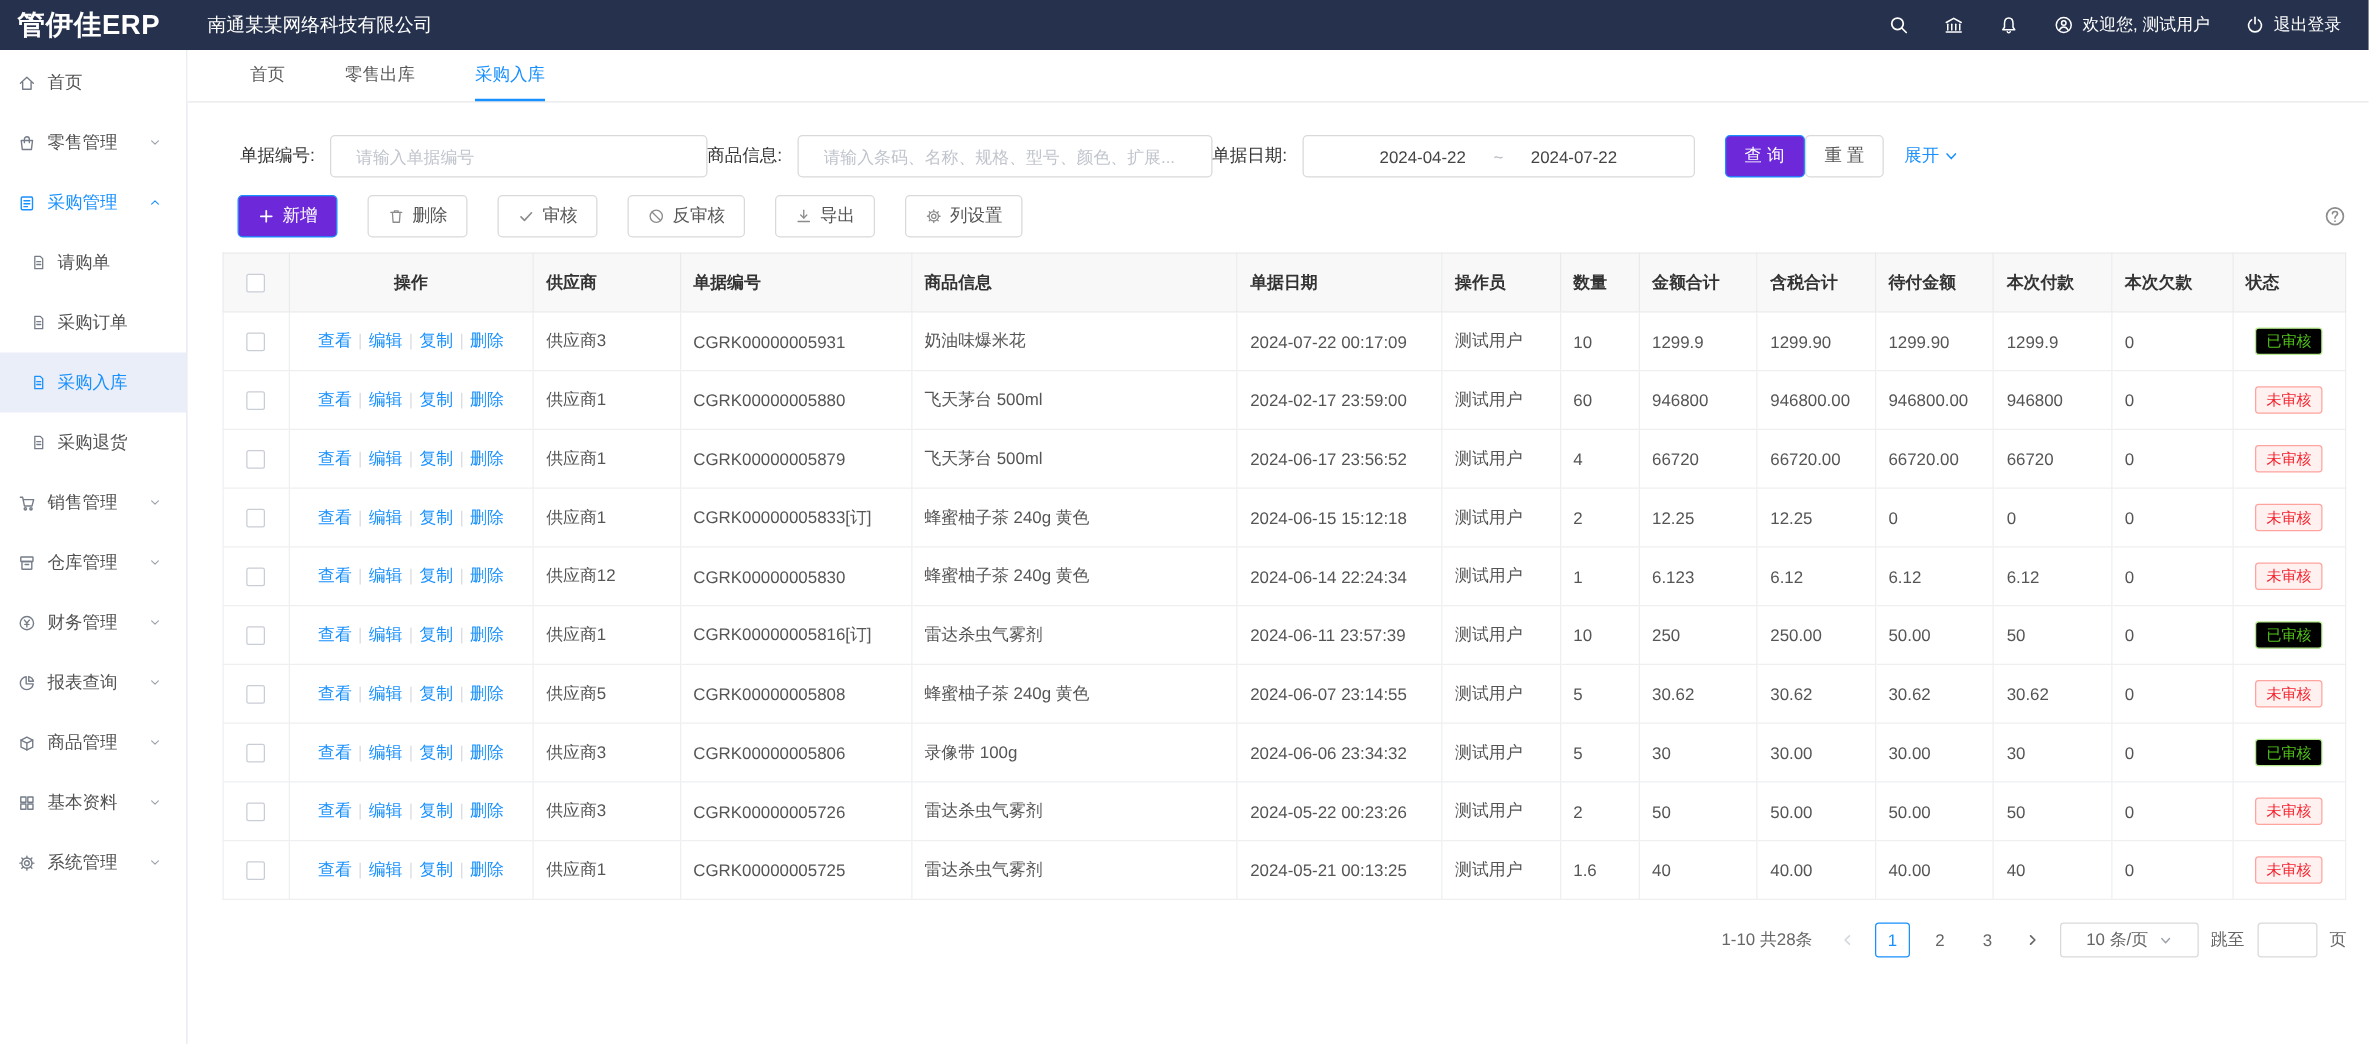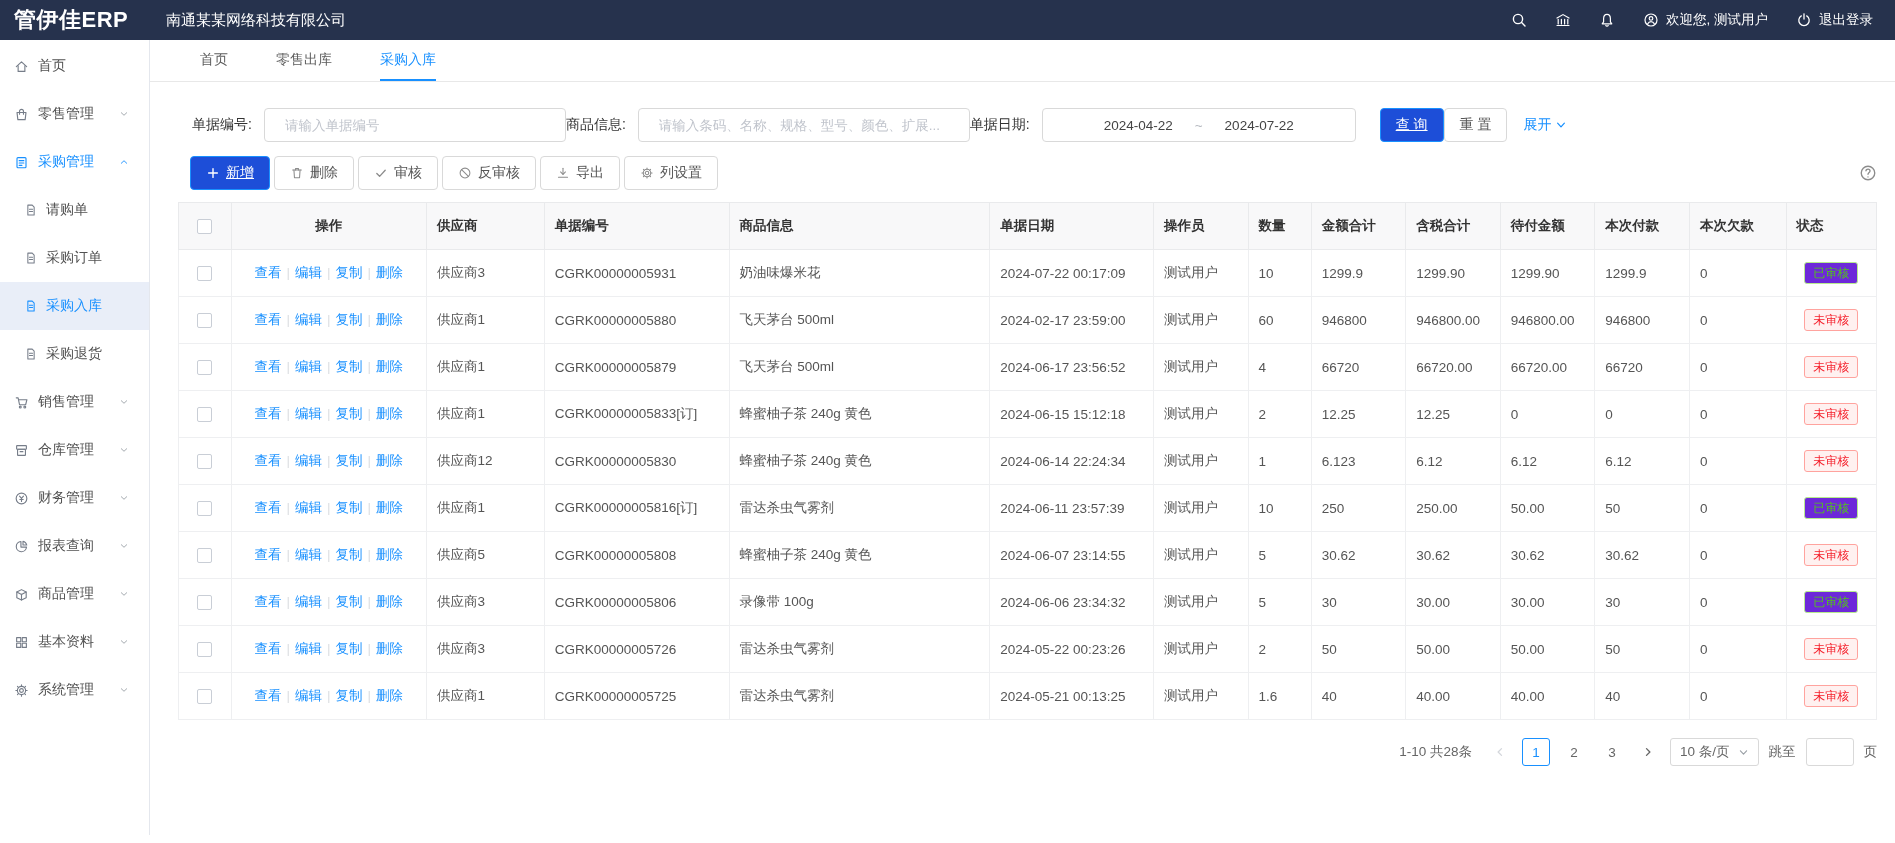--- a/index.html
+++ b/index.html
@@ -47,55 +47,55 @@
   .f-label { margin-right:12px; white-space:nowrap; color:#333; }
   .f-label.g { }
   .f-input { height:34px; border:1px solid #d9d9d9; border-radius:4px; padding:0 20px; font-size:13.5px; color:#333; outline:none; font-family:inherit; }
   .f-input::placeholder { color:#c0c4cc; }
   .w1 { width:302px; }
   .w2 { width:332px; }
   .daterange { width:314px; height:34px; border:1px solid #d9d9d9; border-radius:4px; display:flex; align-items:center; justify-content:center; gap:22px; font-size:13.5px; color:#444; cursor:pointer; }
   .dsep { color:#b4b8bf; }
   .btn { height:34px; border:1px solid #d9d9d9; background:#fff; border-radius:4px; padding:0 15px; font-size:14px; color:#555; display:inline-flex; align-items:center; gap:6px; cursor:pointer; font-family:inherit; white-space:nowrap; }
   .btn .icon { width:14px; height:14px; color:#8c8c8c; }
-  .btn.primary { background:#1d4ed8; border-color:#1890ff; color:#fff;text-decoration:underline; }
+  .btn.primary { background:#6d28d9; border-color:#1890ff; color:#fff; }
   .btn.primary .icon { color:#fff; }
   .filters .btn.primary { margin-left:24px; }
   .filters .btn.plain { margin-left:0; }
   .expand-link { margin-left:16px; color:#1890ff; display:inline-flex; align-items:center; gap:4px; cursor:pointer; white-space:nowrap; }
   .expand-link .icon { width:12px; height:12px; }
 
   
-  .toolbar { display:flex; align-items:center; gap:4px; padding:14px 18px 0 40px; }
+  .toolbar { display:flex; align-items:center; gap:24px; padding:14px 18px 0 40px; }
   .help { margin-left:auto; width:18px; height:18px; color:#8c8c8c; cursor:pointer; }
   .help svg { width:100%; height:100%; }
 
   
   .table-wrap { padding:12px 18px 0 28px; }
   table { width:100%; border-collapse:collapse; table-layout:fixed; font-size:13.5px; color:#555; }
   thead th { background:#f8f8f9; font-weight:bold; color:#333; height:47px; border:1px solid #e9eaec; padding:0 10px; text-align:left; font-size:13.5px; overflow:hidden; white-space:nowrap; }
   tbody td { height:47px; border:1px solid #eeeff1; padding:0 10px; overflow:hidden; white-space:nowrap; background:#fff; }
   .c-center { text-align:center; }
   td.c-ops { text-align:center; padding:0 4px; }
   td.c-ops a { color:#1890ff; cursor:pointer; text-decoration:none; }
   .sep { color:#dcdee2; margin:0 5px; }
   .checkbox { width:15px; height:15px; border:1px solid #c9ced6; border-radius:2px; display:inline-block; background:#fff; vertical-align:middle; cursor:pointer; }
   .badge { display:inline-block; padding:2px 8px; font-size:12px; border-radius:3px; border:1px solid; line-height:16px; }
-  .badge.green { color:#52c41a; border-color:#b7eb8f; background:#6d28d9; }
+  .badge.green { color:#52c41a; border-color:#b7eb8f; background:#000000; }
   .badge.red   { color:#f5222d; border-color:#ffa39e; background:#fff1f0; }
 
   
   .pagination { display:flex; align-items:center; justify-content:flex-end; gap:10px; padding:18px 18px 0 0; font-size:13.5px; color:#666; }
   .pg-total { margin-right:6px; }
   .pg-arrow { width:24px; height:28px; display:inline-flex; align-items:center; justify-content:center; color:#666; cursor:pointer; }
   .pg-arrow.disabled { color:#d4d7dc; }
   .pg-arrow .icon { width:12px; height:12px; }
   .page-btn { min-width:28px; height:28px; display:inline-flex; align-items:center; justify-content:center; border-radius:3px; cursor:pointer; border:1px solid transparent; }
   .page-btn.active { border-color:#1890ff; color:#1890ff; background:#fff; }
-  .pg-size { height:28px; border:1px solid #d9d9d9; border-radius:3px; display:inline-flex; align-items:center; gap:8px; padding:0 9px; cursor:pointer; color:#666; white-space:nowrap; }
+  .pg-size { height:28px; border:1px solid #d9d9d9; border-radius:3px; display:inline-flex; align-items:center; gap:8px; padding:0 20px; cursor:pointer; color:#666; white-space:nowrap; }
   .pg-size .icon { width:11px; height:11px; color:#9aa0a6; }
   .pg-jump { width:48px; height:28px; border:1px solid #d9d9d9; border-radius:3px; outline:none; padding:0 6px; font-family:inherit; font-size:13.5px; }
 </style>
 </head>
 <body>
 
 <div class="app">
 
   <header class="topbar">
     <div class="logo">管伊佳ERP</div>

